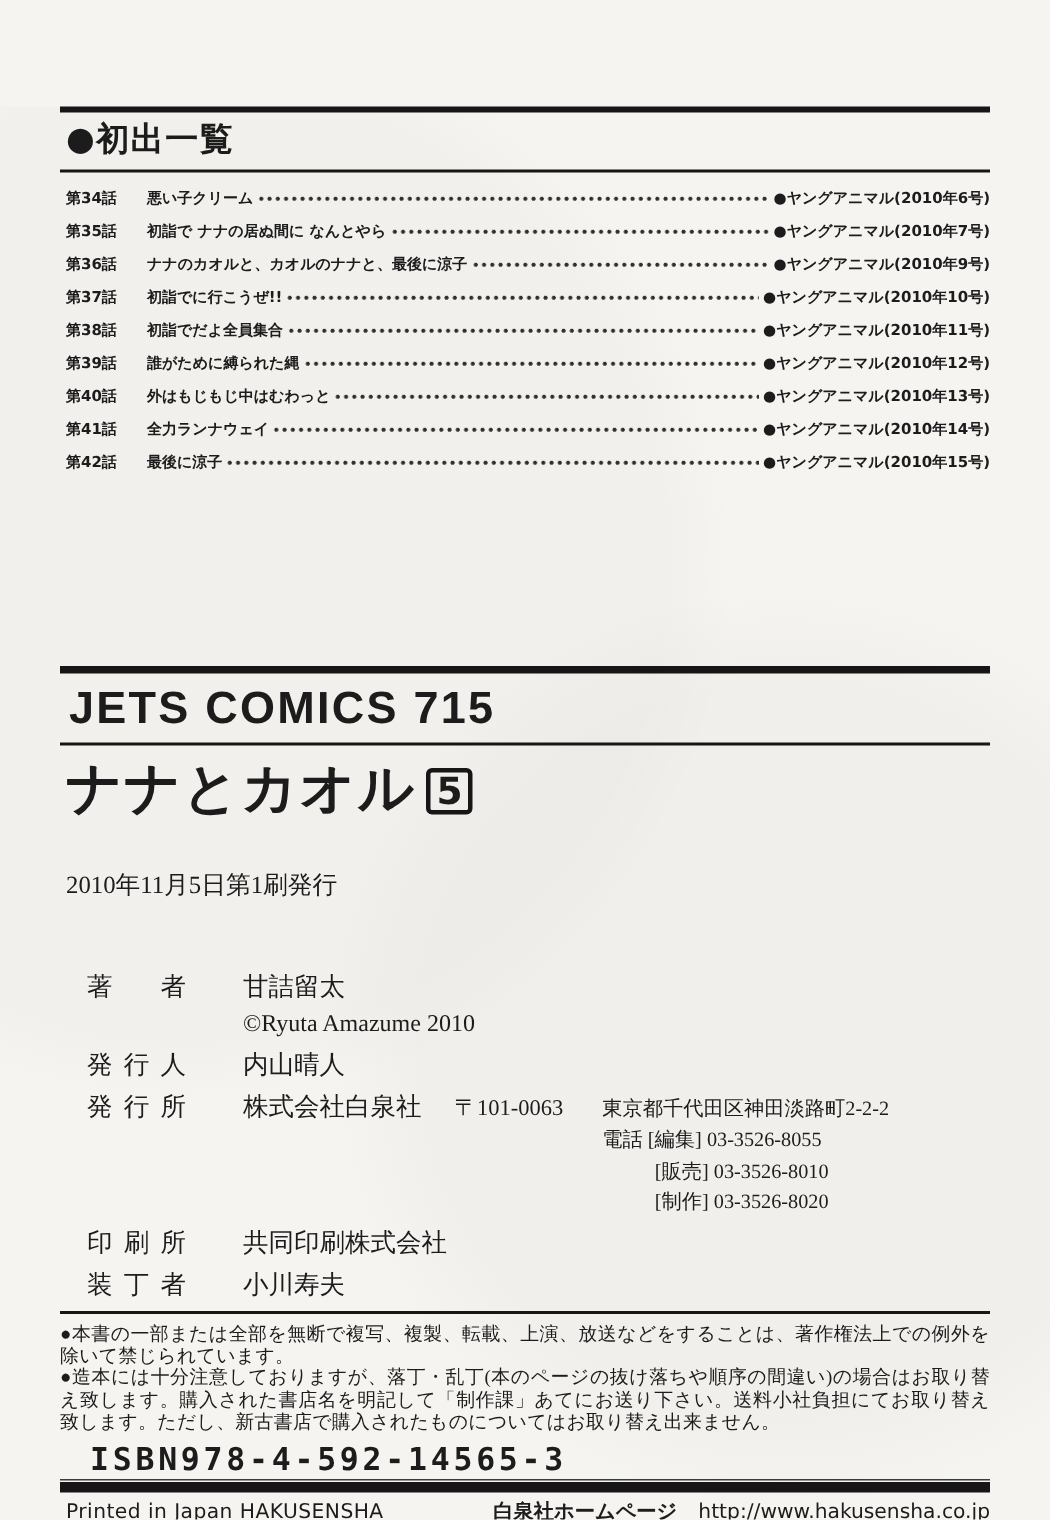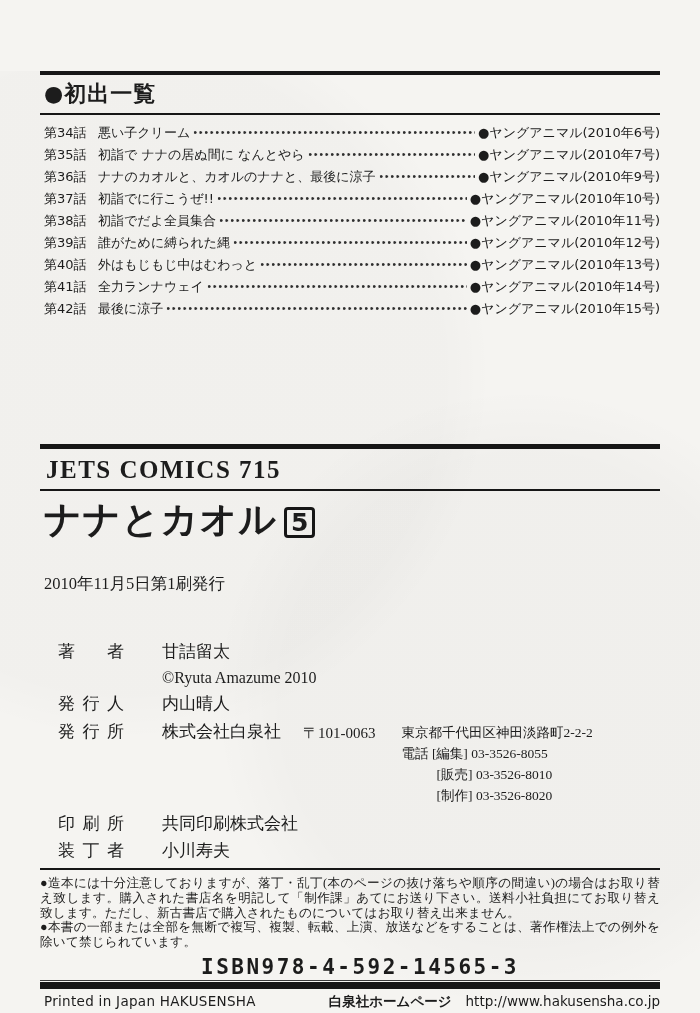--- a/index.html
+++ b/index.html
@@ -32,43 +32,44 @@
     font-size: 22px;
     font-weight: bold;
     letter-spacing: 1px;
     margin: 5px 0 5px 4px;
     line-height: 1.25;
   }
   .chapters { margin-top: 7px; }
   .chapter-row {
     display: flex;
     align-items: center;
-    font-size: 13px;
+    font-size: 10px;
     line-height: 22px;
     white-space: nowrap;
+    font-weight: bold;
   }
   .ch-no { width: 54px; flex: none; margin-left: 4px; }
   .ch-title { flex: none; }
   .leader {
     flex: 1;
     align-self: center;
     height: 9px;
     margin: 0 3px;
     background-image: radial-gradient(circle at 2.2px 4.5px, #2e2e2e 1.15px, transparent 1.55px);
     background-size: 5.5px 9px;
     background-repeat: repeat-x;
   }
   .ch-src { flex: none; text-align: right; }
 
   
   .jets-rule { margin-top: 124px; }
   .jets-label {
-    font-family: Liberation Serif, serif;
-    font-weight: bold;
-    font-size: 25px;
+    font-family: Liberation Sans, sans-serif;
+    font-weight: bold;
+    font-size: 30px;
     letter-spacing: 1.5px;
     margin: 7px 0 5px 6px;
     line-height: 1.15;
   }
   .book-title {
     display: flex;
     align-items: center;
     margin: 9px 0 0 4px;
   }
   .book-title .title-text {
@@ -133,21 +134,20 @@
   }
   .notice p + p { margin-top: 0; }
 
   
   .isbn {
     font-family: "DejaVu Sans Mono", monospace;
     font-weight: bold;
     font-size: 21px;
     letter-spacing: 2.5px;
     margin: 5px 0 0 20px;
-    text-align: center;
   }
   .isbn-hair { margin-top: 1px; }
   .isbn-band { margin-top: 1px; }
   .footer {
     display: flex;
     justify-content: space-between;
     align-items: baseline;
     margin-top: 4px;
     font-size: 13.5px;
   }
@@ -258,22 +258,22 @@
 
     <div class="c-label">印刷所</div>
     <div class="c-value">共同印刷株式会社</div>
 
     <div class="c-label">装丁者</div>
     <div class="c-value">小川寿夫</div>
   </div>
 
   <div class="rule rule-thin notice-rule"></div>
   <div class="notice">
+    <p>●本書の一部または全部を無断で複写、複製、転載、上演、放送などをすることは、著作権法上での例外を除いて禁じられています。</p>
     <p>●造本には十分注意しておりますが、落丁・乱丁(本のページの抜け落ちや順序の間違い)の場合はお取り替え致します。購入された書店名を明記して「制作課」あてにお送り下さい。送料小社負担にてお取り替え致します。ただし、新古書店で購入されたものについてはお取り替え出来ません。</p>
-    <p>●本書の一部または全部を無断で複写、複製、転載、上演、放送などをすることは、著作権法上での例外を除いて禁じられています。</p>
   </div>
 
   <div class="isbn">ISBN978-4-592-14565-3</div>
   <div class="rule rule-hair isbn-hair"></div>
   <div class="rule rule-band isbn-band"></div>
 
   <div class="footer">
     <span class="footer-left">Printed in Japan HAKUSENSHA</span>
     <span class="footer-right">
       <span class="hp-label">白泉社ホームページ</span>

